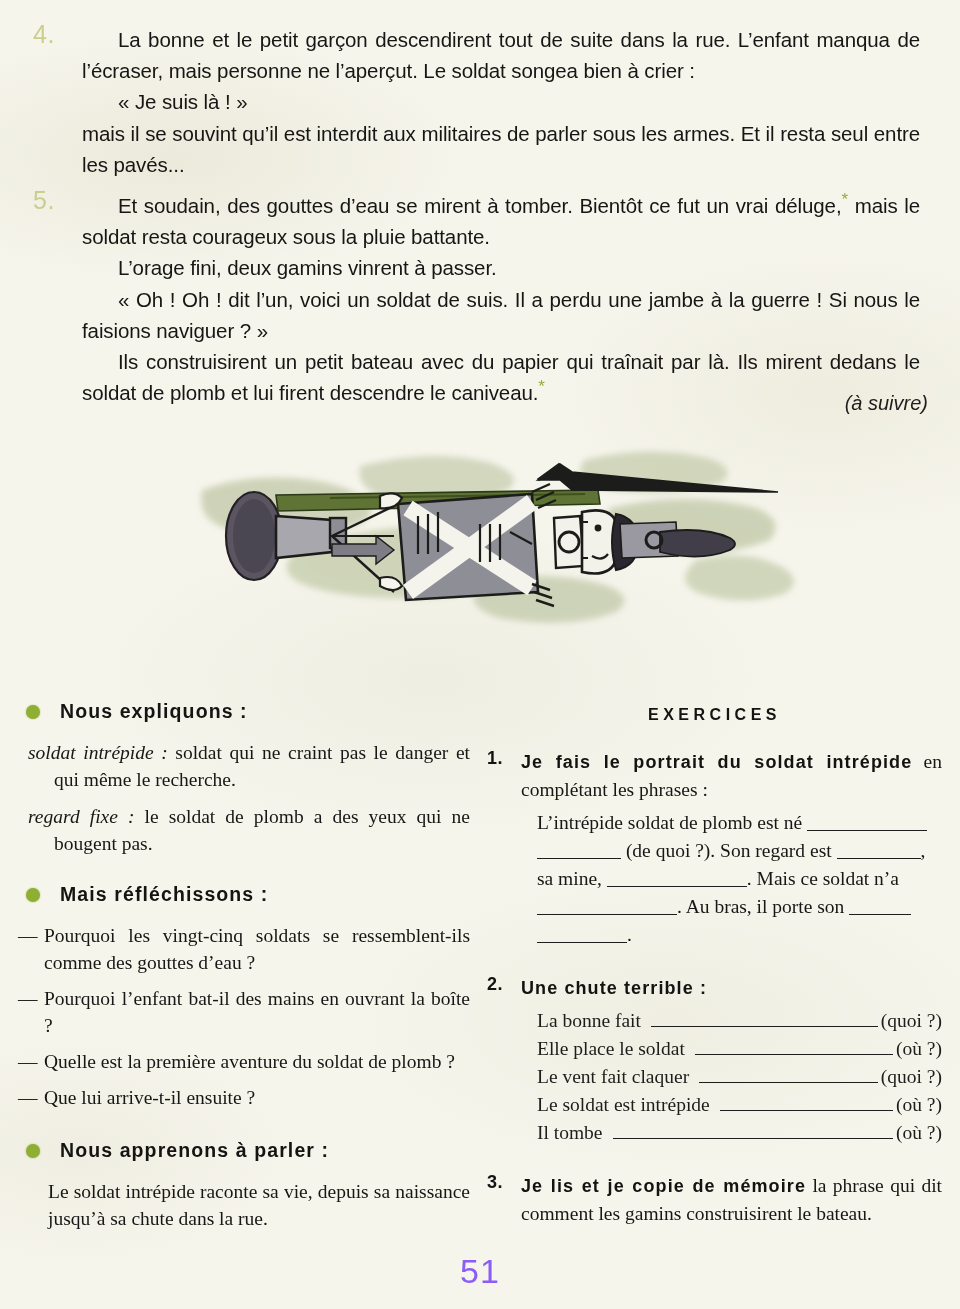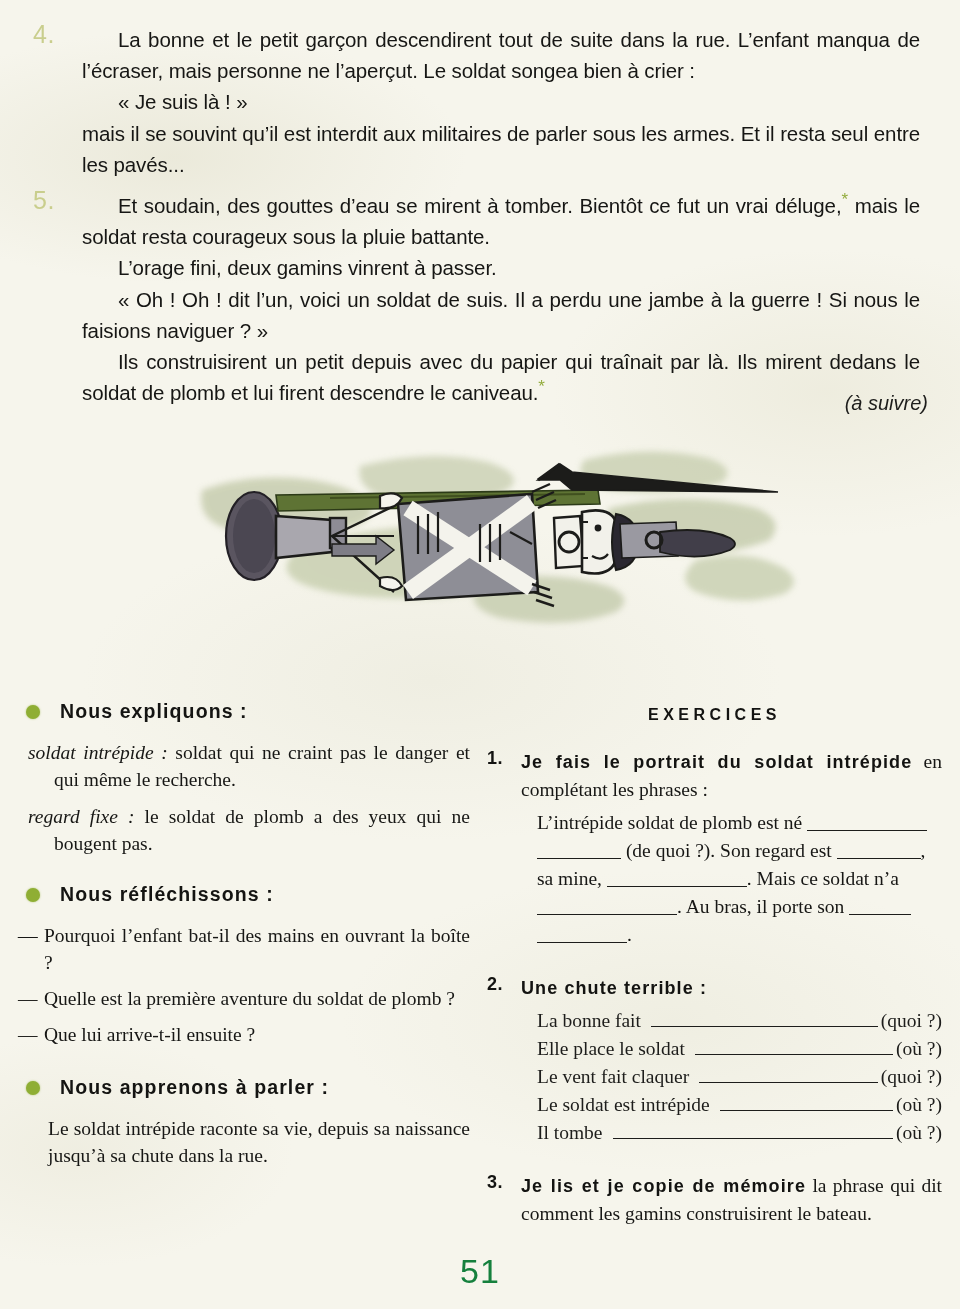--- a/index.html
+++ b/index.html
@@ -134,21 +134,21 @@
     border-bottom:1.6px solid #1d1d1b;
     margin:0 3px 0 10px;
     height:13px;
   }
   .rowlist .row .tail{white-space:nowrap;}
 
   .folio{
     position:absolute;left:0;bottom:18px;width:960px;
     text-align:center;
     font-family:"Liberation Sans", sans-serif;
-    font-size:34px;color:#15803d;
+    font-size:34px;color:#8b5cf6;
     letter-spacing:1px;
   }
 </style>
 </head>
 <body>
 
 <div class="paper-grain"></div>
 
 <div class="page">
 
@@ -169,21 +169,21 @@
     <div class="block" style="top:190px;">
       <p class="indent"><span>Et soudain, des gouttes d’eau se mirent à tomber. Bientôt ce fut un vrai déluge,</span><span class="asterisk">*</span> <span>mais le soldat resta courageux sous la pluie battante.</span></p>
     </div>
     <div class="block" style="top:252px;">
       <p class="indent">L’orage fini, deux gamins vinrent à passer.</p>
     </div>
     <div class="block" style="top:284px;">
       <p class="indent">« Oh ! Oh ! dit l’un, voici un soldat de suis. Il a perdu une jambe à la guerre ! Si nous le faisions naviguer ? »</p>
     </div>
     <div class="block" style="top:346px;">
-      <p class="indent"><span>Ils construisirent un petit depuis avec du papier qui traînait par là. Ils mirent dedans le soldat de plomb et lui firent descendre le caniveau.</span><span class="asterisk">*</span></p>
+      <p class="indent"><span>Ils construisirent un petit bateau avec du papier qui traînait par là. Ils mirent dedans le soldat de plomb et lui firent descendre le caniveau.</span><span class="asterisk">*</span></p>
     </div>
 
     <div class="suivre" style="top:392px;">(à suivre)</div>
   </div>
 
   <div class="illus">
     <svg viewBox="0 0 640 212" xmlns="http://www.w3.org/2000/svg">
       <defs>
         <filter id="soft">
             <feGaussianBlur stdDeviation="2.2"></feGaussianBlur>
@@ -289,25 +289,26 @@
           <span>soldat qui ne craint pas le danger et qui même le recherche.</span>
         </p>
         <p class="gloss">
           <span class="term">regard fixe :</span>
           <span>le soldat de plomb a des yeux qui ne bougent pas.</span>
         </p>
       </div>
 
       <div class="sec-head" style="margin-top:26px;">
         <span class="bullet"></span>
-        <span>Nous réfléchissons :</span>
+        <span>Mais réfléchissons :</span>
       </div>
       <ul class="qlist serif">
         <li>
           <span class="dash">—</span>
+          <span>Pourquoi les vingt-cinq soldats se ressemblent-ils comme des gouttes d’eau ?</span>
         </li>
         <li>
           <span class="dash">—</span>
           <span>Pourquoi l’enfant bat-il des mains en ouvrant la boîte ?</span>
         </li>
         <li>
           <span class="dash">—</span>
           <span>Quelle est la première aventure du soldat de plomb ?</span>
         </li>
         <li>

